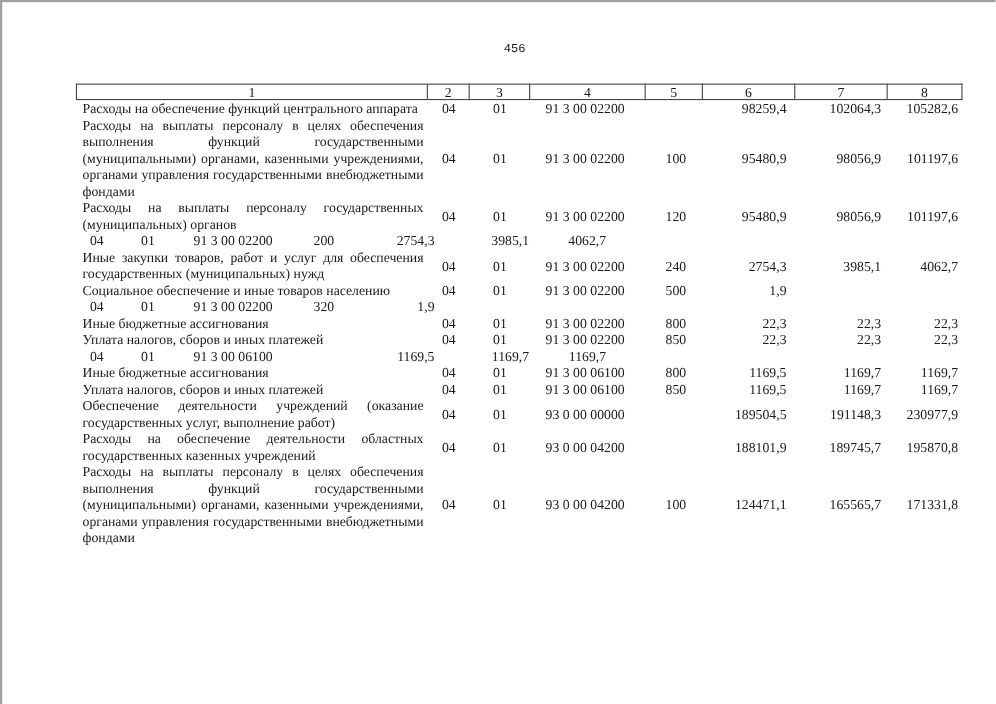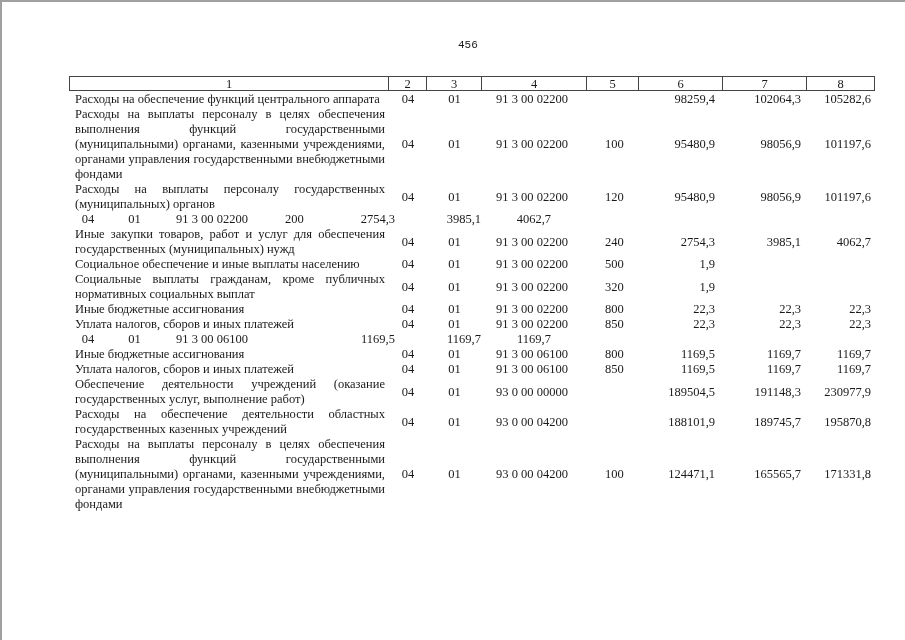--- a/index.html
+++ b/index.html
@@ -86,31 +86,30 @@
       <div class="name">Иные закупки товаров, работ и услуг для обеспечения государственных (муниципальных) нужд</div>
       <div class="v c2">04</div>
       <div class="v c3">01</div>
       <div class="v c4">91 3 00 02200</div>
       <div class="v c5">240</div>
       <div class="num n6">2754,3</div>
       <div class="num n7">3985,1</div>
       <div class="num n8">4062,7</div>
     </div>
     <div class="row">
-      <div class="name">Социальное обеспечение и иные выплаты населению</div>
+      <div class="name">Социальное обеспечение и иные товаров населению</div>
       <div class="v c2">04</div>
       <div class="v c3">01</div>
       <div class="v c4">91 3 00 02200</div>
       <div class="v c5">500</div>
       <div class="num n6">1,9</div>
       <div class="num n7"></div>
       <div class="num n8"></div>
     </div>
     <div class="row">
-      <div class="name">Социальные выплаты гражданам, кроме публичных нормативных социальных выплат</div>
       <div class="v c2">04</div>
       <div class="v c3">01</div>
       <div class="v c4">91 3 00 02200</div>
       <div class="v c5">320</div>
       <div class="num n6">1,9</div>
       <div class="num n7"></div>
       <div class="num n8"></div>
     </div>
     <div class="row">
       <div class="name">Иные бюджетные ассигнования</div>

